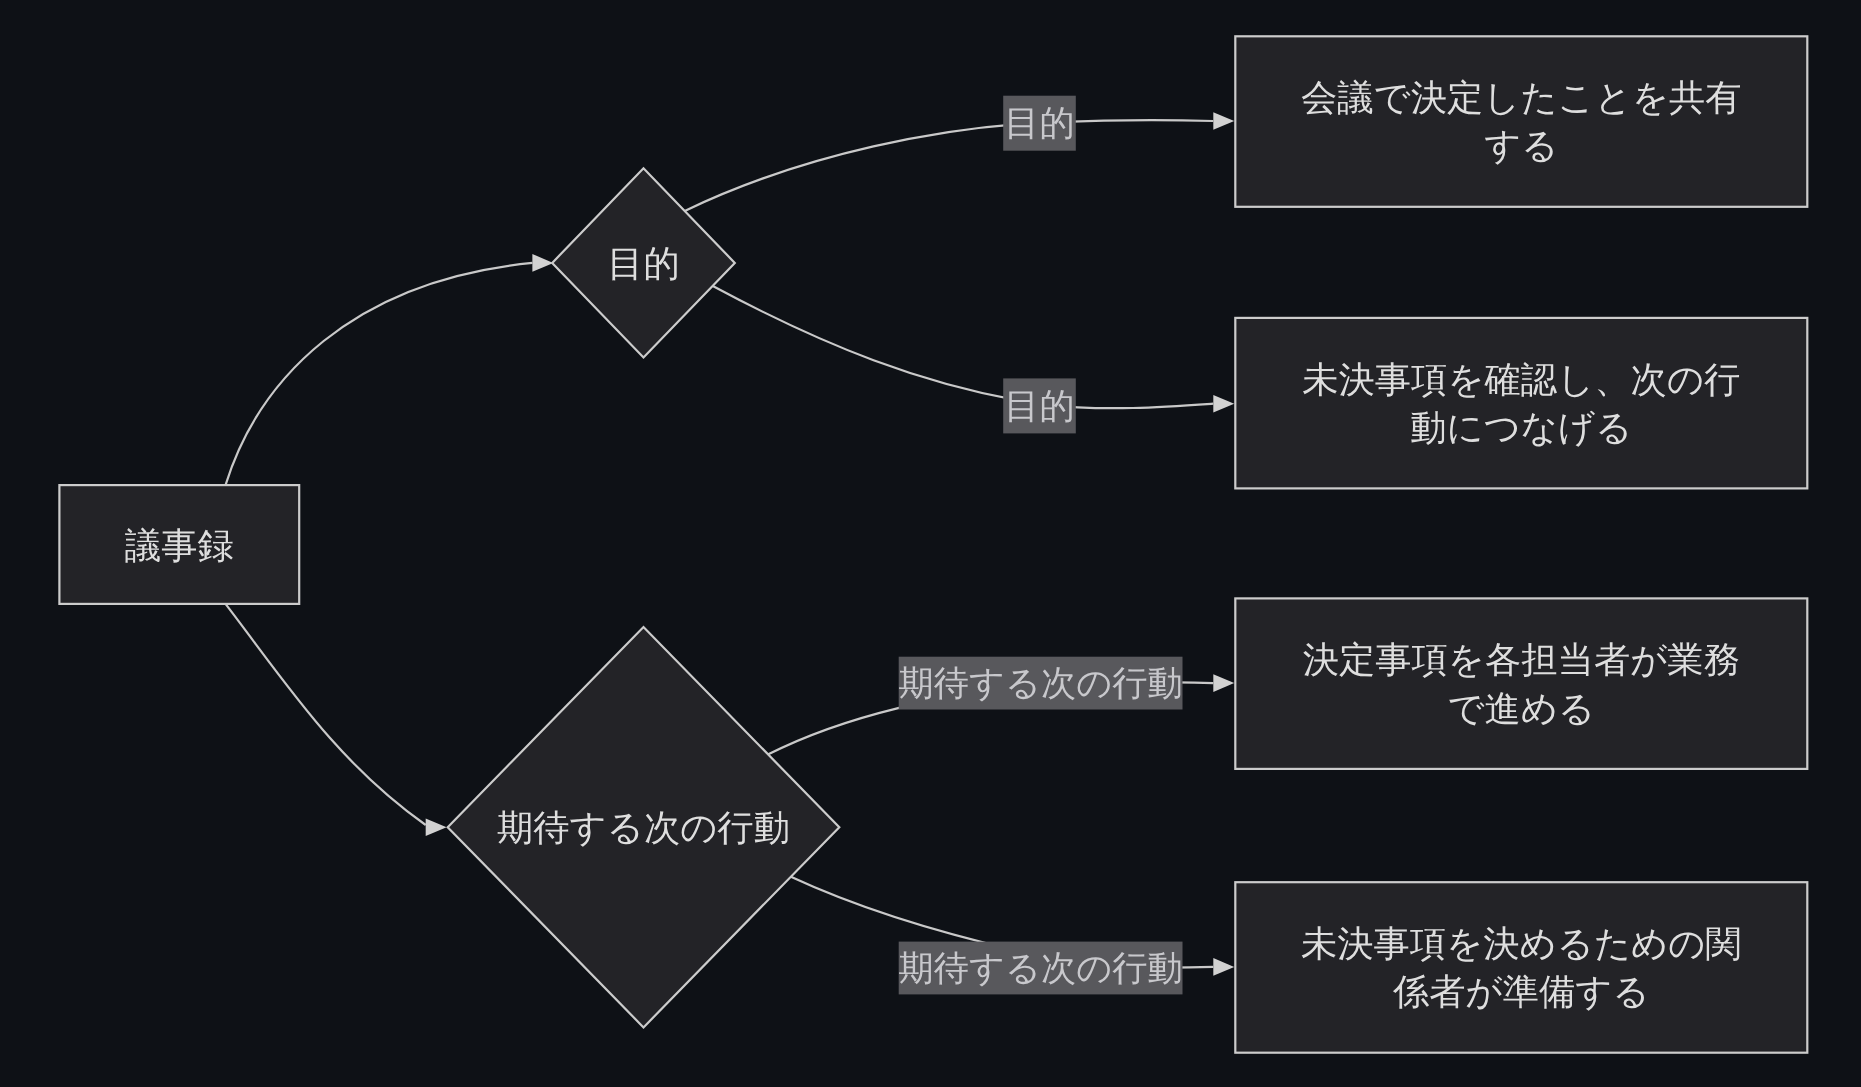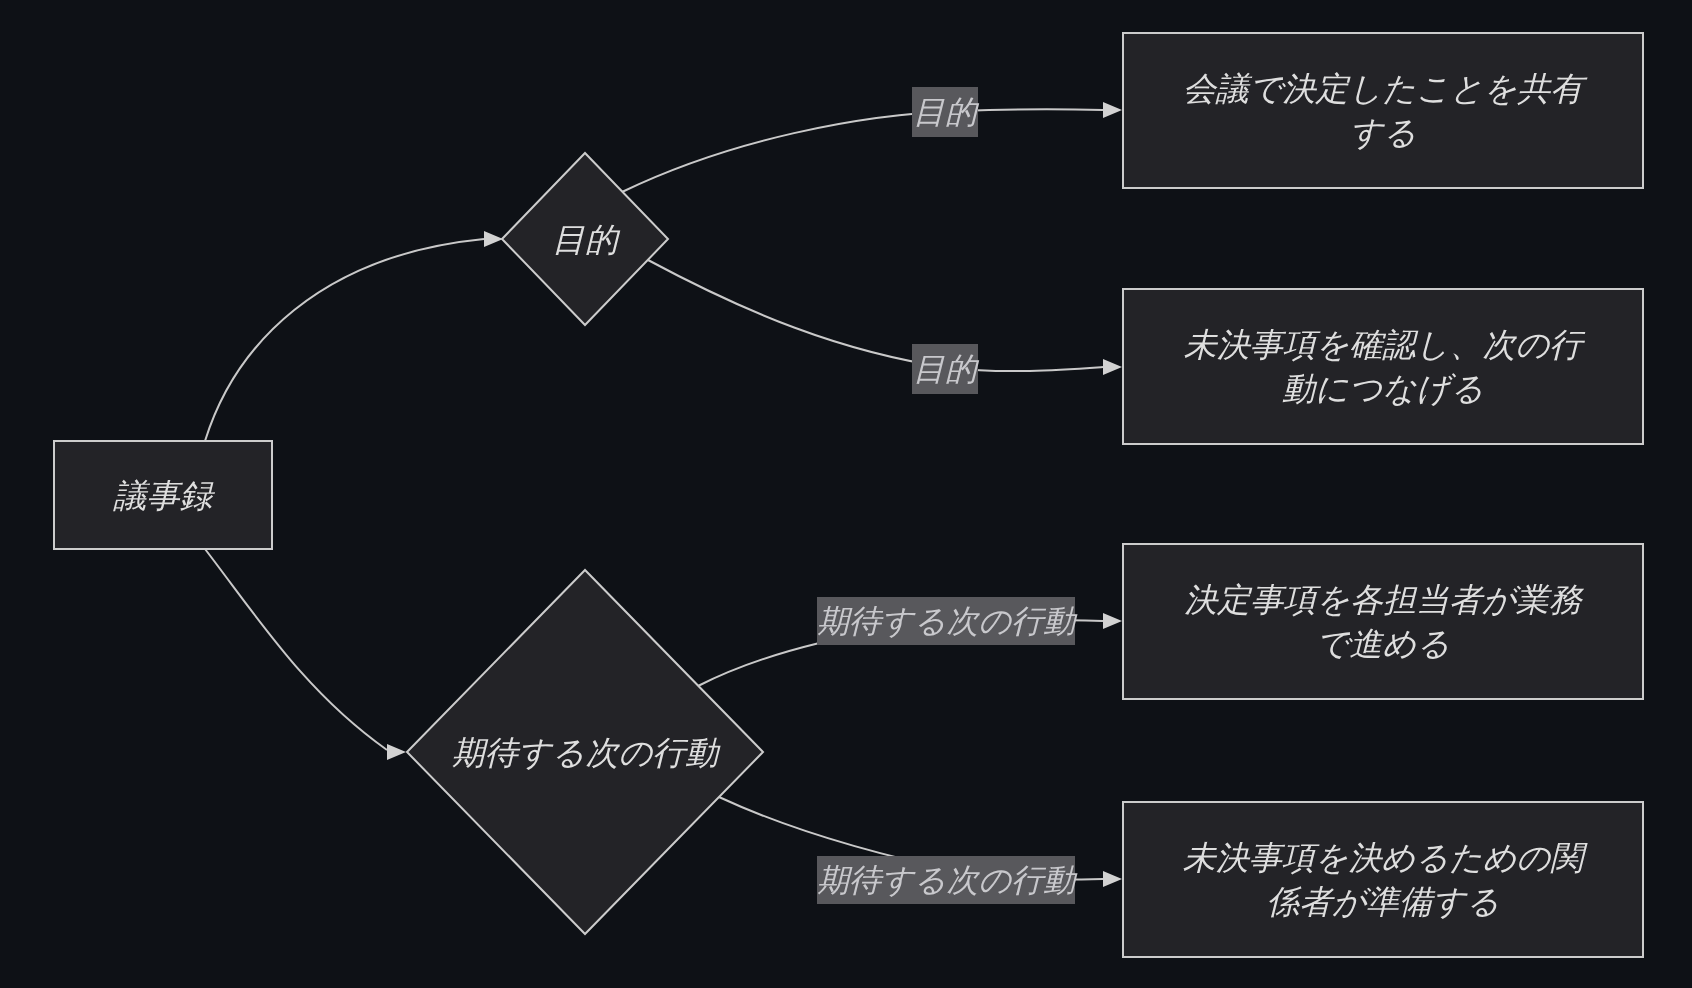--- a/index.html
+++ b/index.html
@@ -8,21 +8,20 @@
     background: #0e1116;
     width: 1692px;
     height: 988px;
     overflow: hidden;
   }
   .diagram-wrap {
     width: 1692px;
     height: 988px;
     position: relative;
     font-family: "Liberation Sans", "DejaVu Sans", sans-serif;
-    font-style: italic;
   }
   svg { display: block; }
   .node-shape {
     fill: #232327;
     stroke: #cccccc;
     stroke-width: 2;
   }
   .node-label {
     fill: #dedede;
     font-size: 33px;

